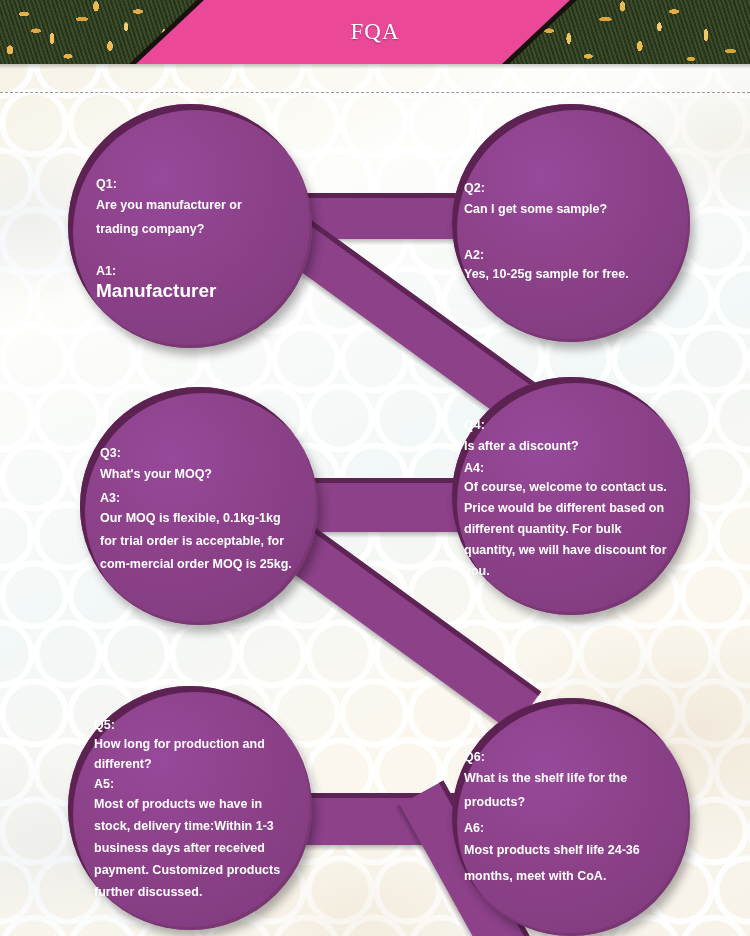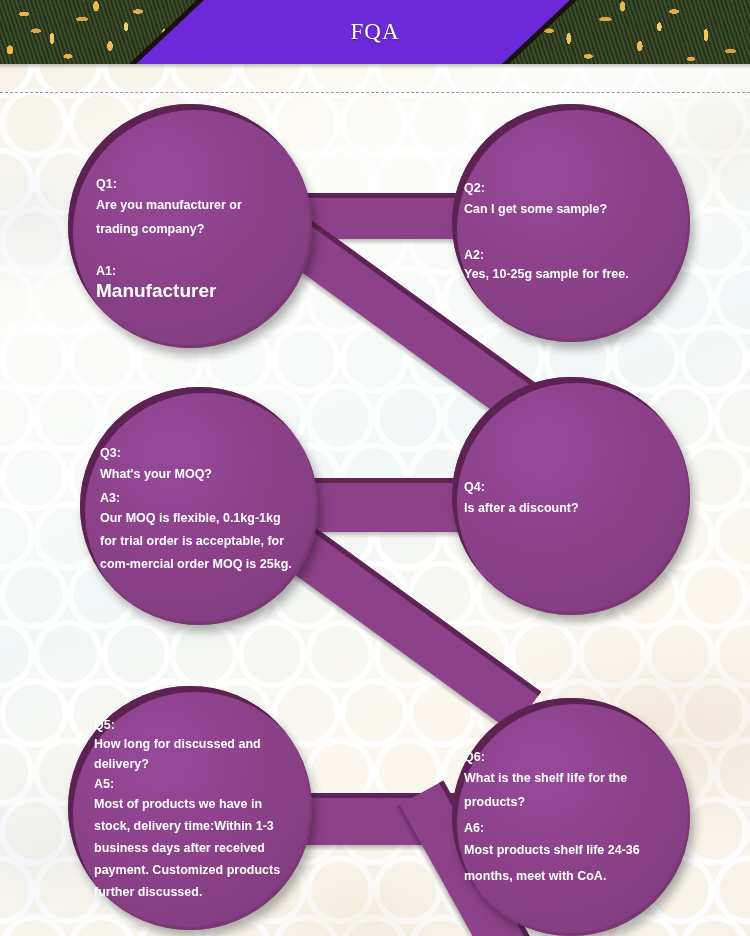--- a/index.html
+++ b/index.html
@@ -21,21 +21,21 @@
     overflow: hidden;
     background: #fdfcf8;
   }
 
   
   #header {
     position: absolute;
     left: 0; top: 0;
     width: 750px;
     height: 64px;
-    background: #6d28d9;
+    background: #ec4899;
     overflow: hidden;
     z-index: 5;
   }
   .header-photo {
     position: absolute;
     top: 0;
     height: 64px;
     overflow: hidden;
     background-color: #2f3a22;
     background-image:
@@ -333,28 +333,32 @@
       </div>
     </div>
   </div>
 
   <div id="circle-q4" class="qa-circle">
     <div class="qa-inner">
       <div class="q-block">
         <div class="qa-key">Q4:</div>
         <div class="qa-text">Is after a discount?</div>
       </div>
+      <div class="a-block">
+        <div class="qa-key">A4:</div>
+        <div class="qa-text">Of course, welcome to contact us. Price would be different based on different quantity. For bulk quantity, we will have discount for you.</div>
+      </div>
     </div>
   </div>
 
   <div id="circle-q5" class="qa-circle">
     <div class="qa-inner">
       <div class="q-block">
         <div class="qa-key">Q5:</div>
-        <div class="qa-text">How long for discussed and delivery?</div>
+        <div class="qa-text">How long for production and different?</div>
       </div>
       <div class="a-block">
         <div class="qa-key">A5:</div>
         <div class="qa-text">Most of products we have in stock, delivery time:Within 1-3 business days after received payment. Customized products further discussed.</div>
       </div>
     </div>
   </div>
 
   <div id="circle-q6" class="qa-circle">
     <div class="qa-inner">

